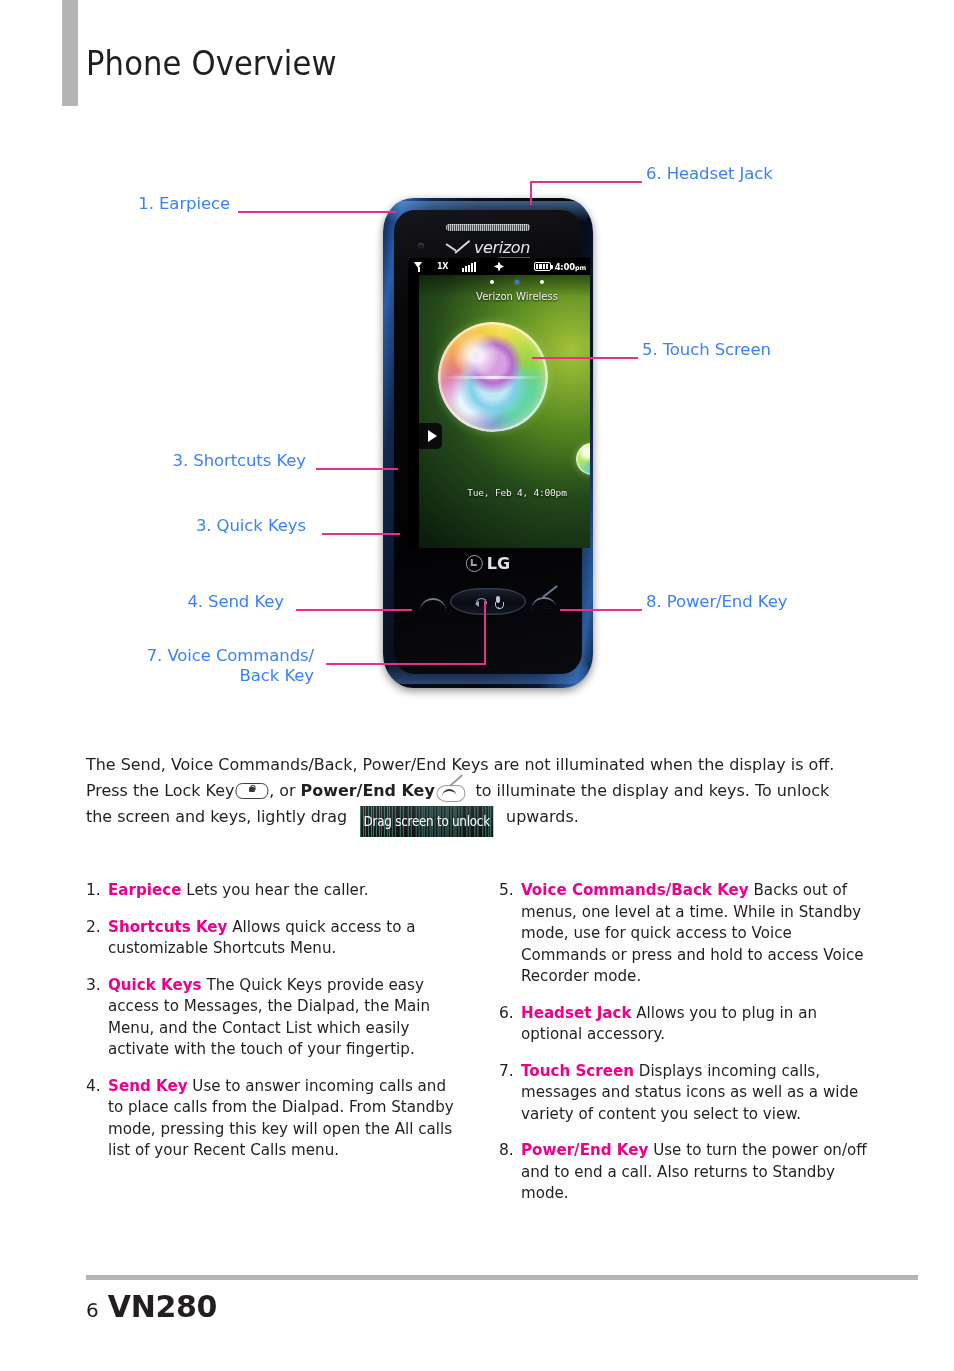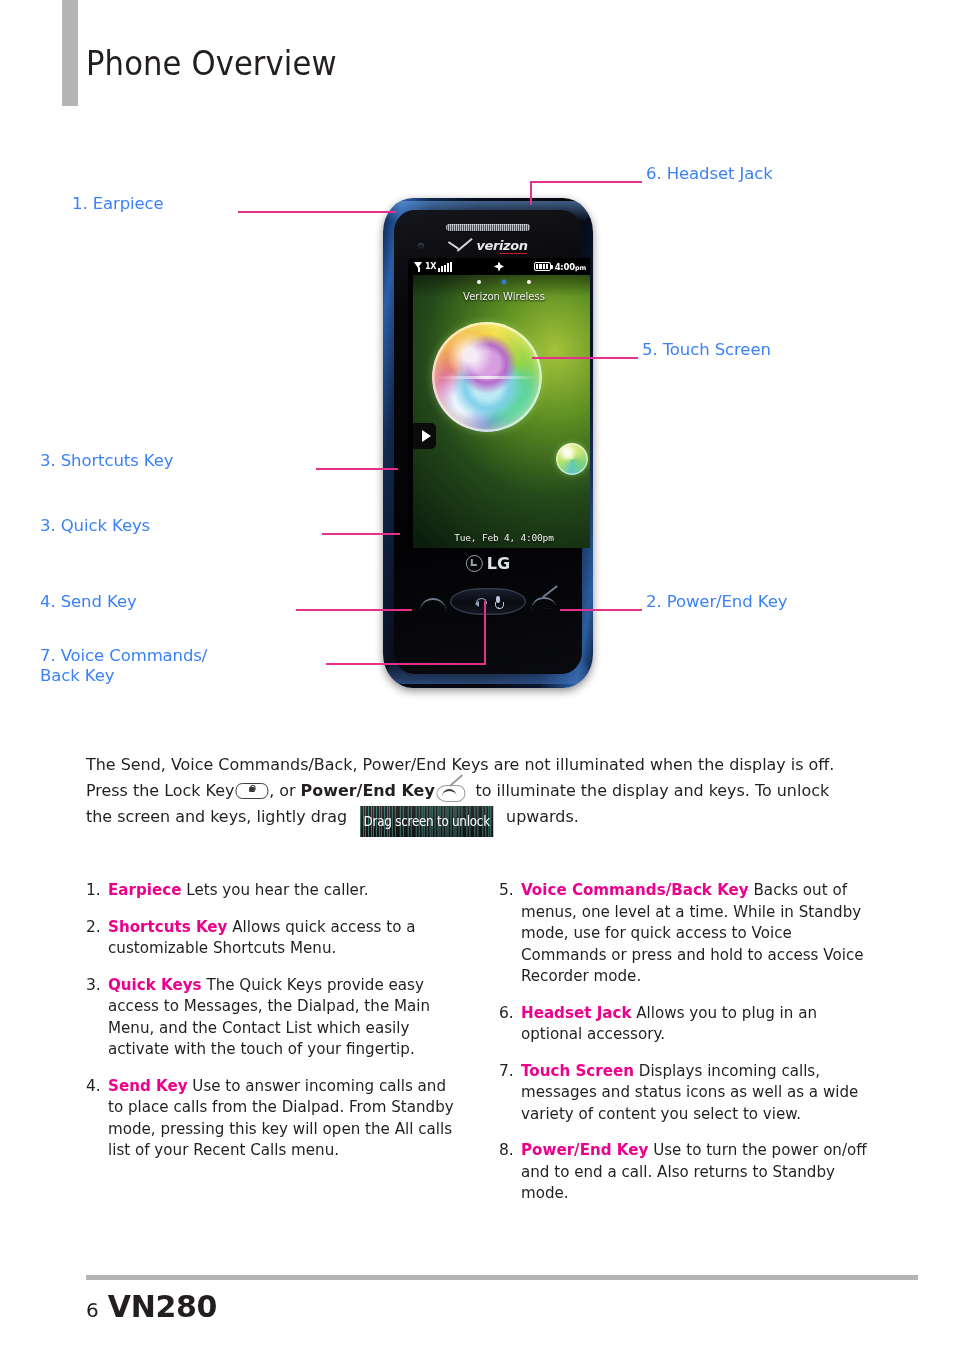--- a/index.html
+++ b/index.html
@@ -54,34 +54,34 @@
     position:absolute;left:50%;top:28px;transform:translateX(-50%);
     display:flex;align-items:center;gap:2px;
   }
   .vzw-check{
     width:26px;height:12px;position:relative;
   }
   .vzw-check:before{content:"";position:absolute;left:0;top:1px;width:12px;height:2px;background:#d8d8d8;
     transform:rotate(34deg);transform-origin:left center;}
   .vzw-check:after{content:"";position:absolute;left:9px;top:10px;width:19px;height:2px;background:#d8d8d8;
     transform:rotate(-40deg);transform-origin:left center;}
-  .vzw-text{font-family:"DejaVu Sans", sans-serif;font-size:13px;font-weight:bold;font-style:italic;
+  .vzw-text{font-family:"DejaVu Sans", sans-serif;font-size:16px;font-weight:normal;font-style:italic;
     color:#e9e9e9;letter-spacing:-.4px;}
   .vzw-text i{font-style:italic;border-bottom:1.5px solid #d01a2b;color:#e9e9e9;}
 
   
   .screen{
     position:absolute;left:14px;top:48px;width:182px;height:290px;
     background:#000;overflow:hidden;
   }
   .statusbar{
     position:absolute;left:0;top:0;width:100%;height:17px;background:#000;
     display:flex;align-items:center;color:#fff;
   }
-  .sb-left{display:flex;align-items:center;gap:2px;margin-left:6px;}
+  .sb-left{display:flex;align-items:center;gap:14px;margin-left:6px;}
   .sig-ant{width:9px;height:10px;position:relative;}
   .sig-ant:before{content:"";position:absolute;left:0;top:0;width:0;height:0;
     border-left:4.5px solid transparent;border-right:4.5px solid transparent;border-top:6px solid #fff;}
   .sig-ant:after{content:"";position:absolute;left:4px;top:5px;width:1.5px;height:5px;background:#fff;}
   .sb-1x{font-family:"DejaVu Sans", sans-serif;font-size:8px;font-weight:bold;letter-spacing:-.3px;}
   .bars{display:flex;align-items:flex-end;gap:1px;height:10px;}
   .bars span{width:2px;background:#fff;}
   .sb-mid{position:absolute;left:50%;transform:translateX(-50%);display:flex;align-items:center;}
   .gps-ico{width:10px;height:10px;position:relative;}
   .gps-ico:before{content:"";position:absolute;left:3.5px;top:0;width:3px;height:10px;background:#fff;
@@ -89,24 +89,25 @@
   .gps-ico:after{content:"";position:absolute;left:0;top:3.5px;width:10px;height:3px;background:#fff;
     clip-path:polygon(0 50%,30% 0,70% 0,100% 50%,70% 100%,30% 100%);}
   .sb-right{position:absolute;right:4px;display:flex;align-items:center;gap:4px;}
   .batt{width:17px;height:9px;border:1.2px solid #fff;border-radius:2px;position:relative;
     display:flex;align-items:center;gap:1px;padding:0 1.3px;box-sizing:border-box;}
   .batt:after{content:"";position:absolute;right:-3px;top:2px;width:2px;height:4px;background:#fff;border-radius:0 1px 1px 0;}
   .batt i{display:block;width:3px;height:5px;background:#fff;}
   .sb-time{font-family:"DejaVu Sans", sans-serif;font-size:8.5px;font-weight:bold;letter-spacing:-.2px;}
   .sb-time small{font-size:6.5px;}
 
-  .wall{position:absolute;left:5px;top:17px;width:100%;height:347px;
+  .wall{position:absolute;left:11px;top:17px;width:100%;height:347px;
     background:
       radial-gradient(ellipse 120% 70% at 78% 22%, #a5c23a 0%, #5d8f22 28%, #24491a 60%, #0b1d0d 100%),
       linear-gradient(180deg,#12270f,#050a05);
+    padding-left: 14px;
   }
   .wall-band{position:absolute;left:0;top:0;width:100%;height:22px;
     background:linear-gradient(180deg,rgba(0,0,0,.42),rgba(0,0,0,0));}
   .dots{position:absolute;left:50%;top:5px;transform:translateX(-50%);display:flex;gap:21px;}
   .dots i{width:4px;height:4px;border-radius:50%;background:#fff;display:block;}
   .dots i.on{background:#2f7fe0;box-shadow:0 0 3px #4e9cf5;}
   .carrier{position:absolute;left:0;top:16px;width:100%;text-align:center;
     font-family:"DejaVu Sans", sans-serif;font-size:10px;color:#f2f2f2;
     text-shadow:0 1px 2px rgba(0,0,0,.9);}
 
@@ -135,21 +136,21 @@
   }
   .shortcuts-tab{
     position:absolute;left:0;top:148px;width:23px;height:26px;
     background:#0b0b0b;border-radius:0 5px 5px 0;display:flex;align-items:center;justify-content:center;
   }
   .shortcuts-tab i{display:block;width:0;height:0;border-top:6px solid transparent;border-bottom:6px solid transparent;
     border-left:9px solid #ffffff;margin-left:3px;}
   .datetime{
     position:absolute;left:0;top:212px;width:100%;text-align:center;
     font-family:"DejaVu Sans Mono", monospace;font-size:9.5px;color:#f4f4f4;
-    text-shadow:0 1px 2px rgba(0,0,0,.95);letter-spacing:-.2px;margin-top:45px;
+    text-shadow:0 1px 2px rgba(0,0,0,.95);letter-spacing:-.2px;
   }
   .quickkeys{
     position:absolute;left:3px;bottom:6px;width:176px;height:30px;
     display:flex;gap:1px;background:#9aa2ab;padding:1px;box-sizing:border-box;
     border:2px solid #ee2d8f;
   }
   .qk{flex:1;display:flex;align-items:center;justify-content:center;
     background:linear-gradient(180deg,#c9cfd6,#9aa2ab);}
   .qk-ico{width:21px;height:21px;border-radius:4px;display:flex;align-items:center;justify-content:center;
     font-family:"DejaVu Sans", sans-serif;font-size:13px;color:#fff;line-height:1;}
@@ -196,21 +197,21 @@
     border-top:3px solid transparent;border-bottom:3px solid transparent;border-right:4px solid #9aa6bd;}
   .ico-mic{width:7px;height:12px;position:relative;}
   .ico-mic:before{content:"";position:absolute;left:1.5px;top:0;width:4px;height:7px;border-radius:2px;background:#b9c5da;}
   .ico-mic:after{content:"";position:absolute;left:0;top:6px;width:7px;height:6px;
     border:1.4px solid #b9c5da;border-top:none;border-radius:0 0 5px 5px;}
   .mic-stem{position:absolute;left:3px;top:11px;width:1.4px;height:2px;background:#b9c5da;}
 
   
   .callout{position:absolute;font-family:"DejaVu Sans", sans-serif;font-size:16.5px;color:#3b82f6;
     white-space:nowrap;letter-spacing:-.1px;}
-  .callout.right{text-align:left;}
+  .callout.right{text-align:right;}
   .lead{position:absolute;background:#e5308c;}
   .lead.h{height:2px;}
   .lead.v{width:2px;}
 
   
   .note{position:absolute;left:86px;top:752px;width:790px;}
   .note-title{font-family:"DejaVu Sans", sans-serif;font-size:17px;font-weight:bold;color:#ec008c;
     letter-spacing:.2px;margin-bottom:1px;}
   .note-body{font-family:"DejaVu Sans", sans-serif;font-size:16.5px;line-height:26px;color:#231f20;
     transform:scaleX(.965);transform-origin:left top;}
@@ -384,21 +385,21 @@
     <div class="lead h" style="left:322px;top:383px;width:78px;"></div>
 
     <div class="callout right" style="left:40px;top:442px;width:244px;">4. Send Key</div>
     <div class="lead h" style="left:296px;top:459px;width:116px;"></div>
 
     <div class="callout right" style="left:40px;top:496px;width:274px;">7. Voice Commands/</div>
     <div class="callout right" style="left:40px;top:516px;width:274px;">Back Key</div>
     <div class="lead h" style="left:326px;top:513px;width:160px;"></div>
     <div class="lead v" style="left:484px;top:451px;height:64px;"></div>
 
-    <div class="callout" style="left:646px;top:442px;">2. Power/End Key</div>
+    <div class="callout" style="left:646px;top:442px;">8. Power/End Key</div>
     <div class="lead h" style="left:560px;top:459px;width:82px;"></div>
   </div>
 
   <div class="note">
     <div class="note-body">
       <div>The Send, Voice Commands/Back, Power/End Keys are not illuminated when the display is off.</div>
       <div><span>Press the Lock Key</span><span class="ico-lock"></span><span>, or </span><b>Power/End Key</b><span class="ico-endkey"><span class="body"></span><span class="hs"></span><span class="slash"></span></span><span> to illuminate the display and keys. To unlock</span></div>
       <div><span>the screen and keys, lightly drag</span> <span class="badge-unlock">Drag screen to unlock</span> <span>upwards.</span></div>
     </div>
   </div>

